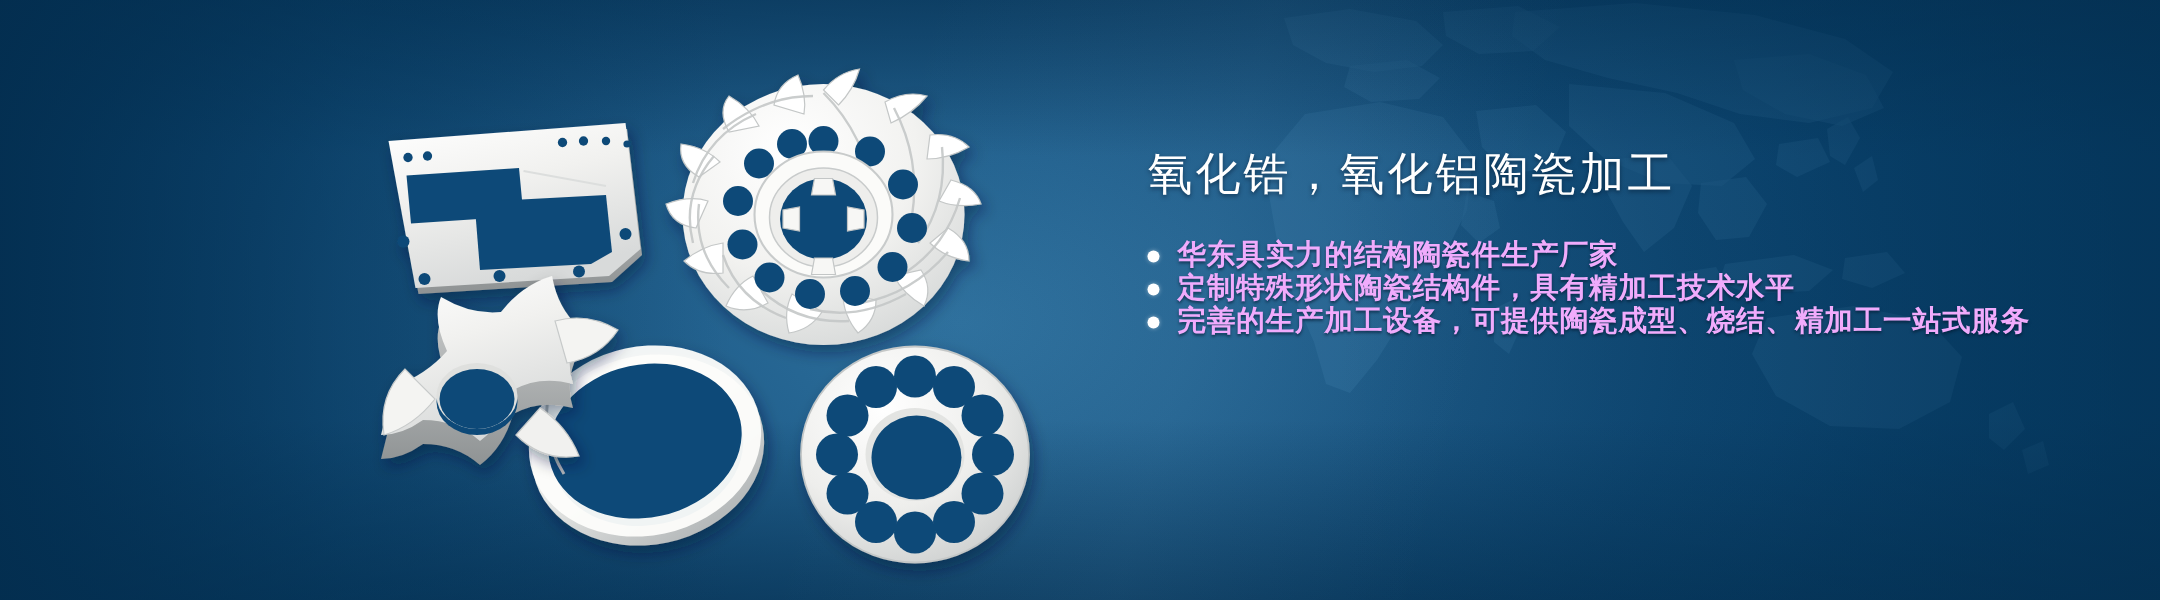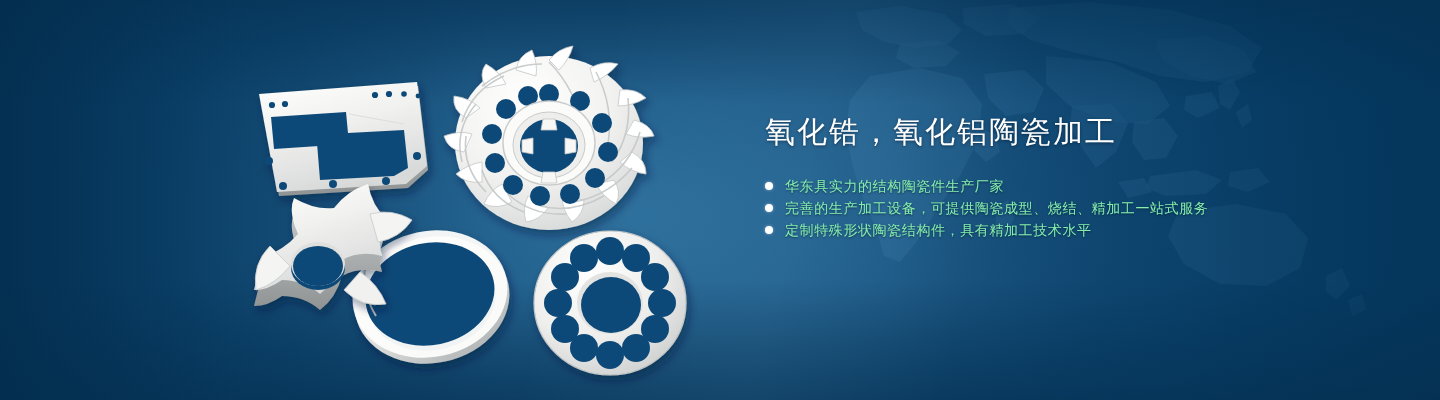--- a/index.html
+++ b/index.html
@@ -33,38 +33,38 @@
   .bg-sheen {
     position:absolute; inset:0;
     background:linear-gradient(105deg, rgba(255,255,255,0) 40%, rgba(150,205,240,0.055) 55%, rgba(255,255,255,0) 68%);
   }
 
   
   .parts { position:absolute; left:0; top:0; width:760px; height:400px; }
   .parts svg { position:absolute; left:0; top:0; }
 
   
-  .copy { position:absolute; left:765px; top:112px; width:620px; }
+  .copy { position:absolute; left:765px; top:97px; width:620px; }
   .headline {
     font-size:30px; line-height:40px; color:#ffffff; letter-spacing:2px;
     font-weight:400; white-space:nowrap;
     text-shadow:0 1px 3px rgba(0,18,38,0.55);
   }
   .bullets { margin-top:23px; list-style:none; }
   .bullet {
     display:flex; align-items:center; height:22px; margin-bottom:0px;
   }
   .dot {
     flex:0 0 auto; width:8px; height:8px; border-radius:50%;
     background:#ffffff; margin-right:12px;
     box-shadow:0 0 3px rgba(255,255,255,0.45);
   }
   .btext {
-    font-size:14px; line-height:22px; color:#86efac; letter-spacing:0.6px;
-    white-space:nowrap; text-shadow:0 1px 2px rgba(0,20,40,0.6);
+    font-size:19px; line-height:22px; color:#f0abfc; letter-spacing:0.6px;
+    white-space:nowrap; text-shadow:0 1px 2px rgba(0,20,40,0.6);font-weight:bold;
   }
 </style>
 </head>
 <body>
 
 <div class="banner">
 
   <div class="bg-base"></div>
 
   <svg class="bg-map" width="1440" height="400" viewBox="0 0 1440 400">
@@ -290,22 +290,22 @@
   <div class="copy">
     <h1 class="headline">氧化锆，氧化铝陶瓷加工</h1>
 
     <ul class="bullets">
       <li class="bullet">
         <span class="dot"></span>
         <span class="btext">华东具实力的结构陶瓷件生产厂家</span>
       </li>
       <li class="bullet">
         <span class="dot"></span>
-        <span class="btext">完善的生产加工设备，可提供陶瓷成型、烧结、精加工一站式服务</span>
+        <span class="btext">定制特殊形状陶瓷结构件，具有精加工技术水平</span>
       </li>
       <li class="bullet">
         <span class="dot"></span>
-        <span class="btext">定制特殊形状陶瓷结构件，具有精加工技术水平</span>
+        <span class="btext">完善的生产加工设备，可提供陶瓷成型、烧结、精加工一站式服务</span>
       </li>
     </ul>
   </div>
 
 </div>
 
 </body></html>

